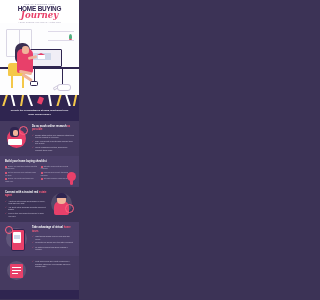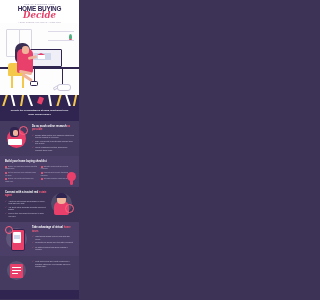--- a/index.html
+++ b/index.html
@@ -114,21 +114,21 @@
   .footer{background:#2f2550;height:9px;}
 </style>
 </head>
 <body>
 
 <div class="page">
 
   <div class="header">
     <div class="kicker">HOW TO CONTINUE YOUR</div>
     <div class="title">HOME BUYING</div>
-    <div class="script">Decide</div>
+    <div class="script">Journey</div>
     <div class="subtitle">A Guide To Buying Your Home In A Virtual World</div>
   </div>
 
   <div class="hero">
     <div class="wall"></div>
     <div class="winframe"></div>
     <div class="shelf"></div>
     <div class="shelf2"></div>
     <div class="plant"></div>
     <div class="pot"></div>

